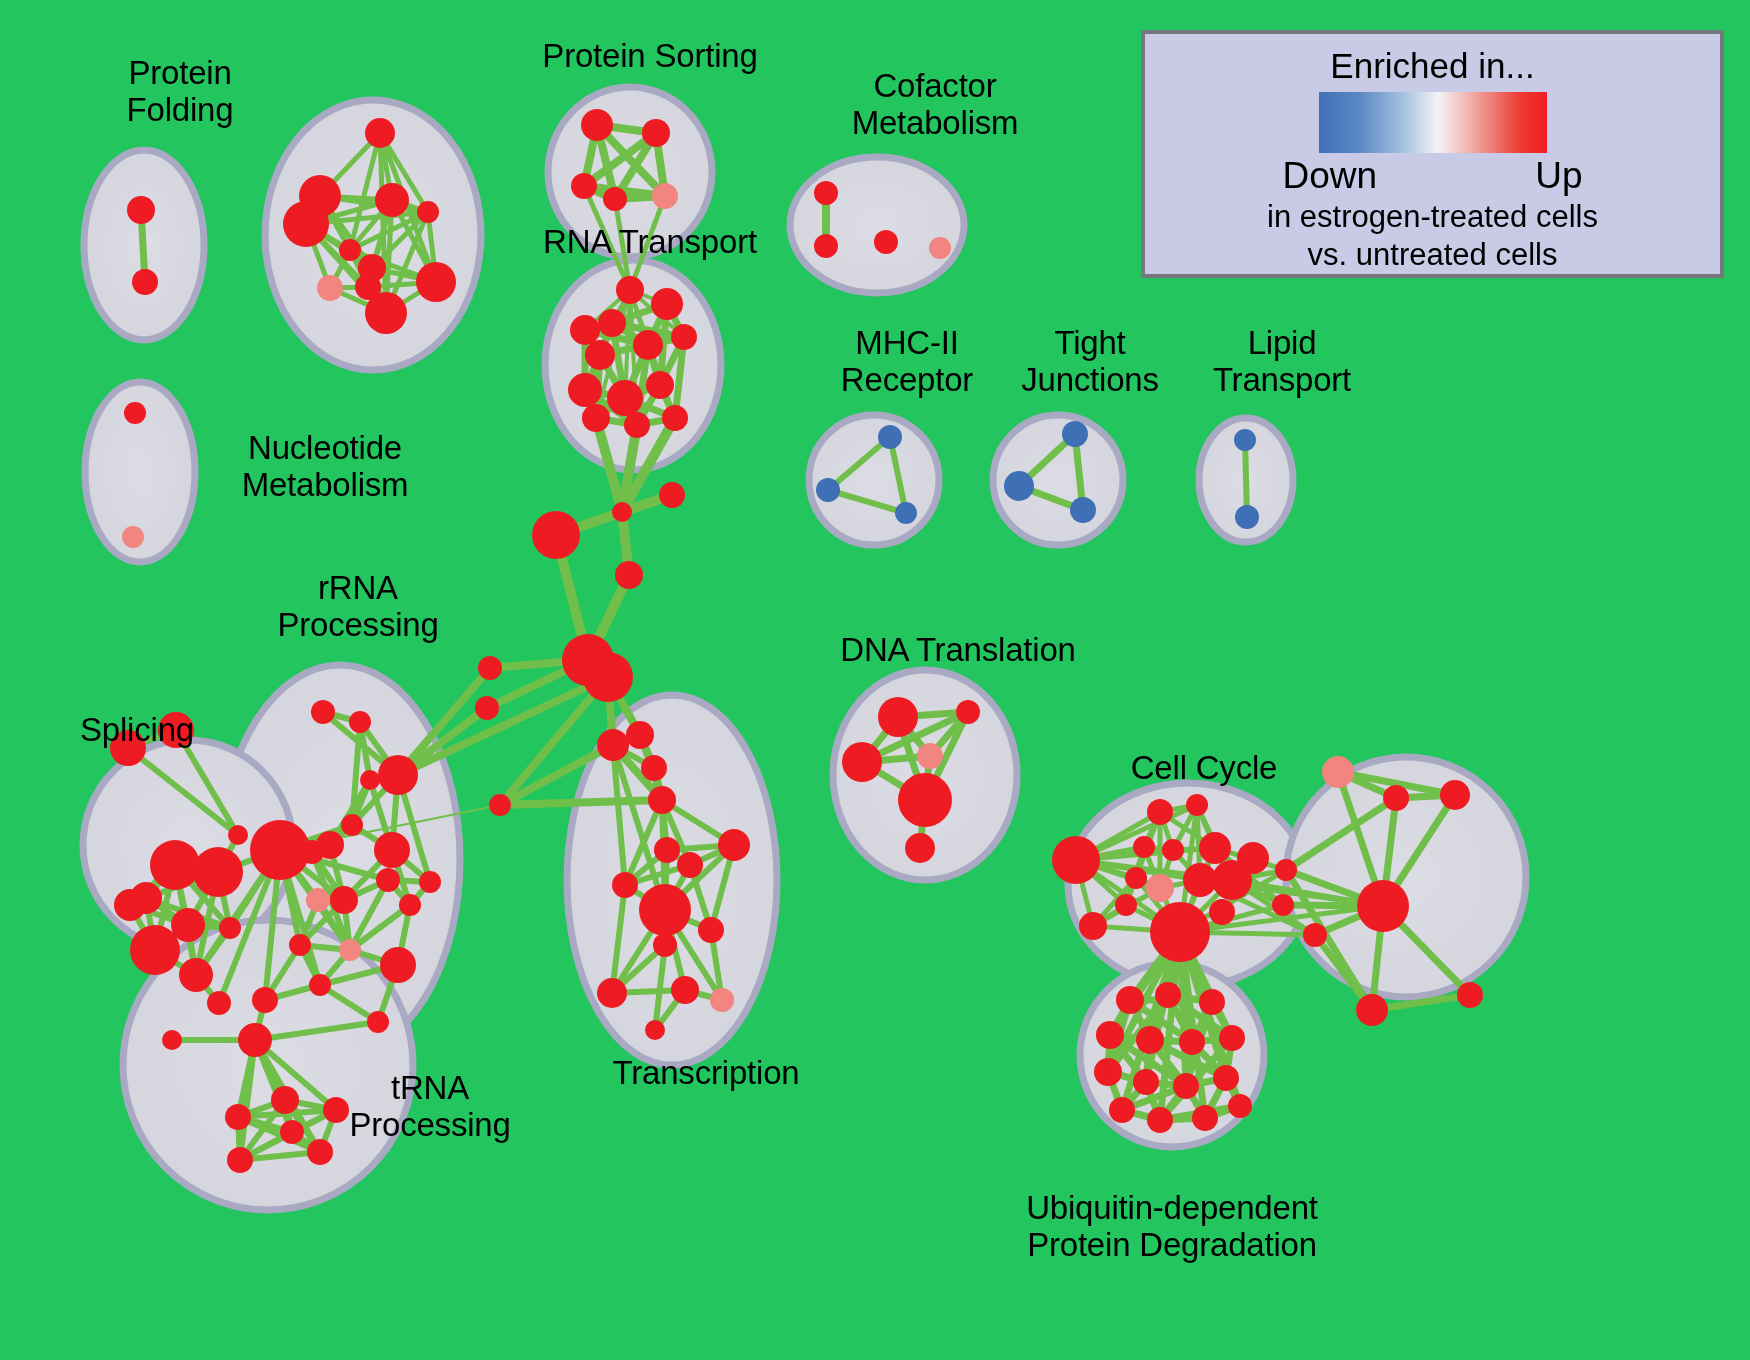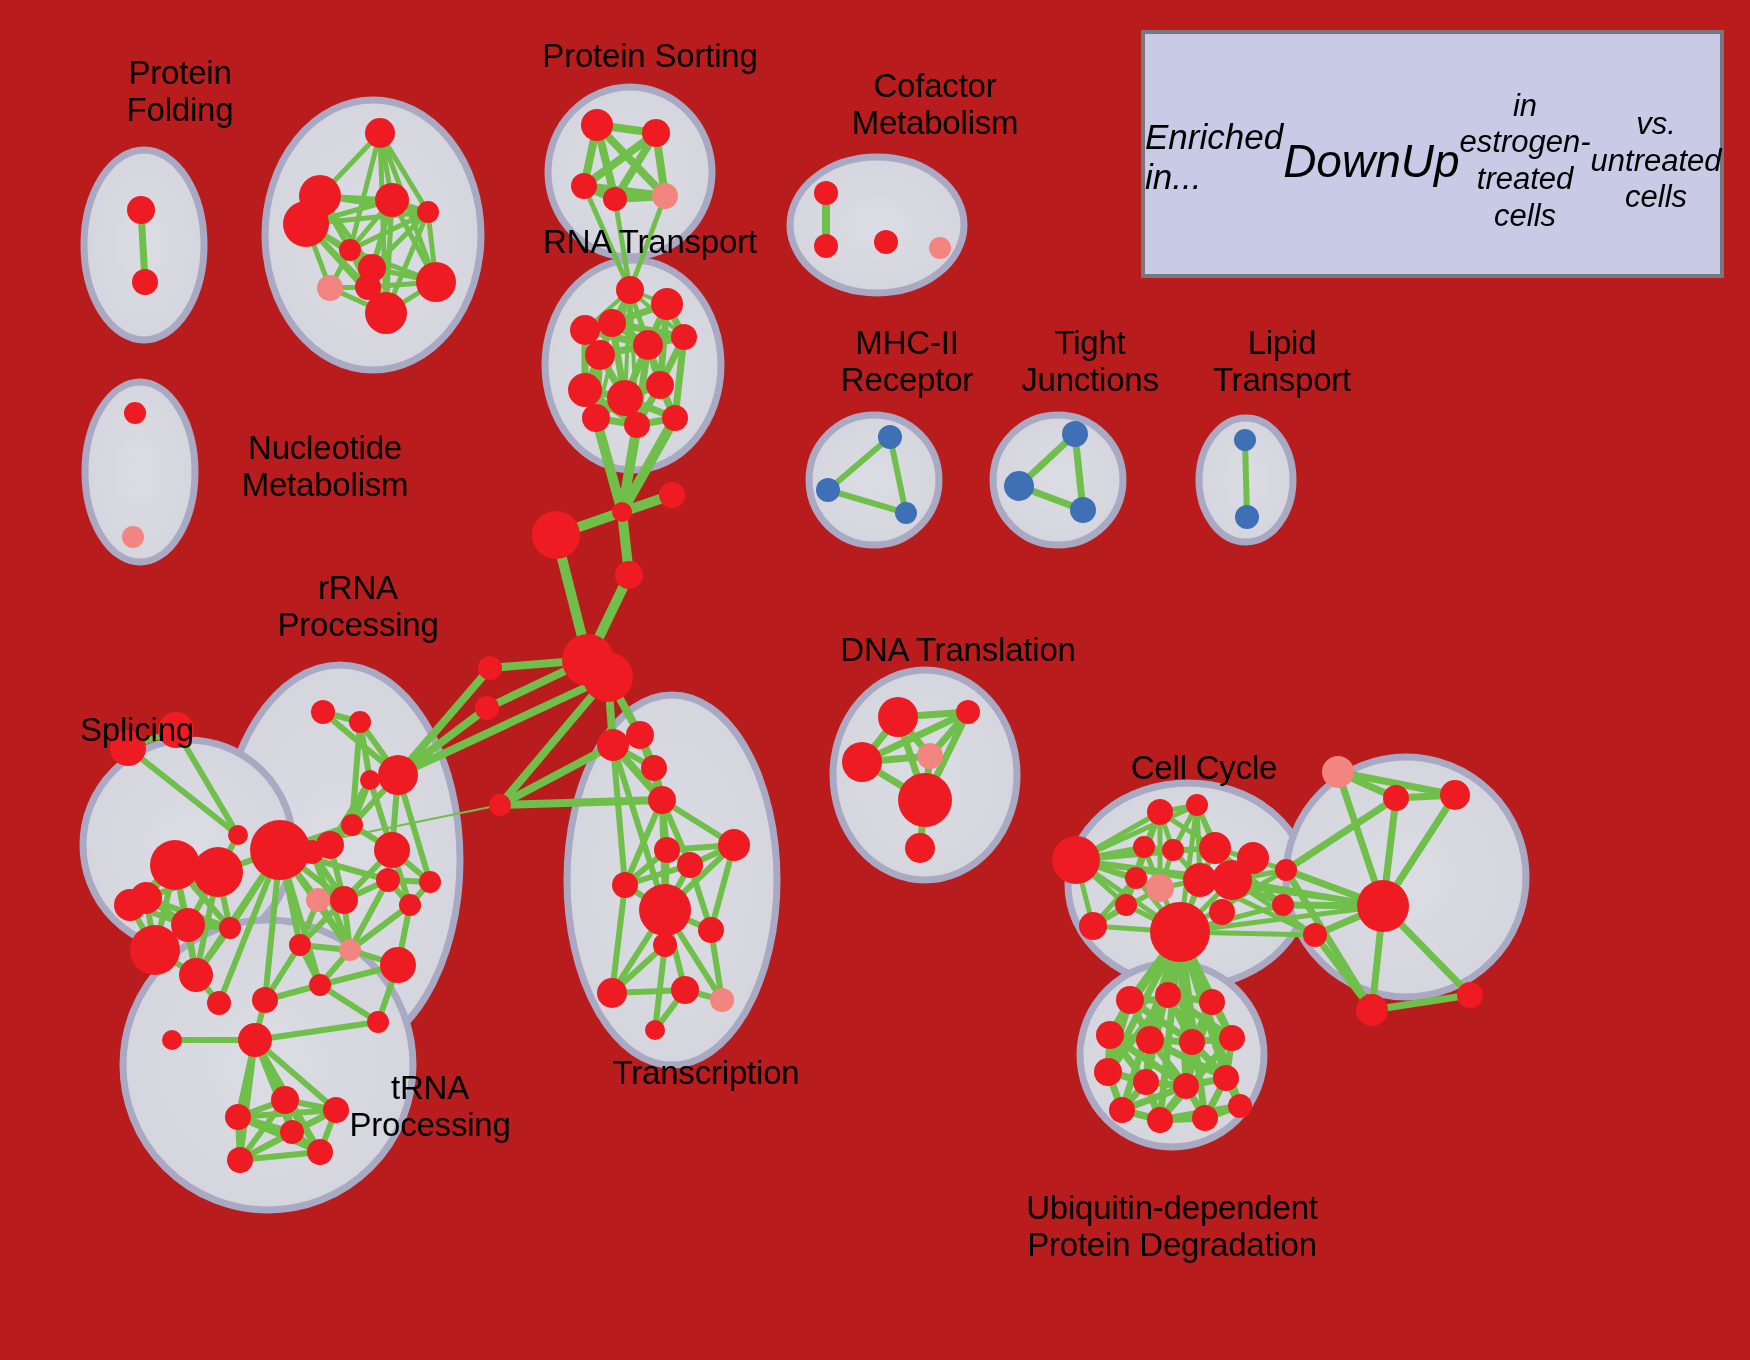--- a/index.html
+++ b/index.html
@@ -1,21 +1,21 @@
 <!DOCTYPE html>
 <html><head>
 <meta charset="utf-8">
 <title>Enrichment Map Network</title>
 <style>
   html,body{margin:0;padding:0;background:#ffffff;}
   body{font-family:"Liberation Sans",sans-serif;}
   #stage{
     position:relative;
     width:1750px;height:1360px;
-    background:#b91c1c;
+    background:#22c55e;
     overflow:hidden;
   }
   #net{position:absolute;left:0;top:0;width:1750px;height:1360px;}
   .lbl{
     position:absolute;
     color:#000;
     font-family:"Liberation Sans",sans-serif;
     font-size:33px;
     line-height:1.12;
     white-space:pre;
@@ -23,34 +23,33 @@
     letter-spacing:-0.2px;
   }
   #legend{
     position:absolute;
     left:1141px;top:30px;
     width:583px;height:248px;
     background:#c9cbe6;
     border:4px solid #77787f;
     box-sizing:border-box;
     display:flex;
-    flex-direction:row;
+    flex-direction:column;
     align-items:center;
     justify-content:flex-start;
     padding-top:12px;
-    font-style:italic;
   }
   #legend .l-title{font-size:35px;color:#000;margin-bottom:6px;}
   #legend .l-bar{
     width:228px;height:68px;
     background:linear-gradient(to right,#3f6fb5 0%,#5d89c6 18%,#a9c4e0 38%,#f3f3f6 52%,#f0b2ad 66%,#ec3c33 88%,#ee1c22 100%);
   }
   #legend .l-ends{
-    width:300px;display:flex;
-    font-size:46px;color:#000;margin-top:2px;
+    width:300px;display:flex;justify-content:space-between;
+    font-size:37px;color:#000;margin-top:2px;
   }
   #legend .l-sub{font-size:31px;color:#000;text-align:center;line-height:1.18;margin-top:2px;}
 </style>
 </head>
 <body>
 
 <div id="stage">
 
   <svg id="net" viewBox="0 0 1750 1360">
     <defs>

